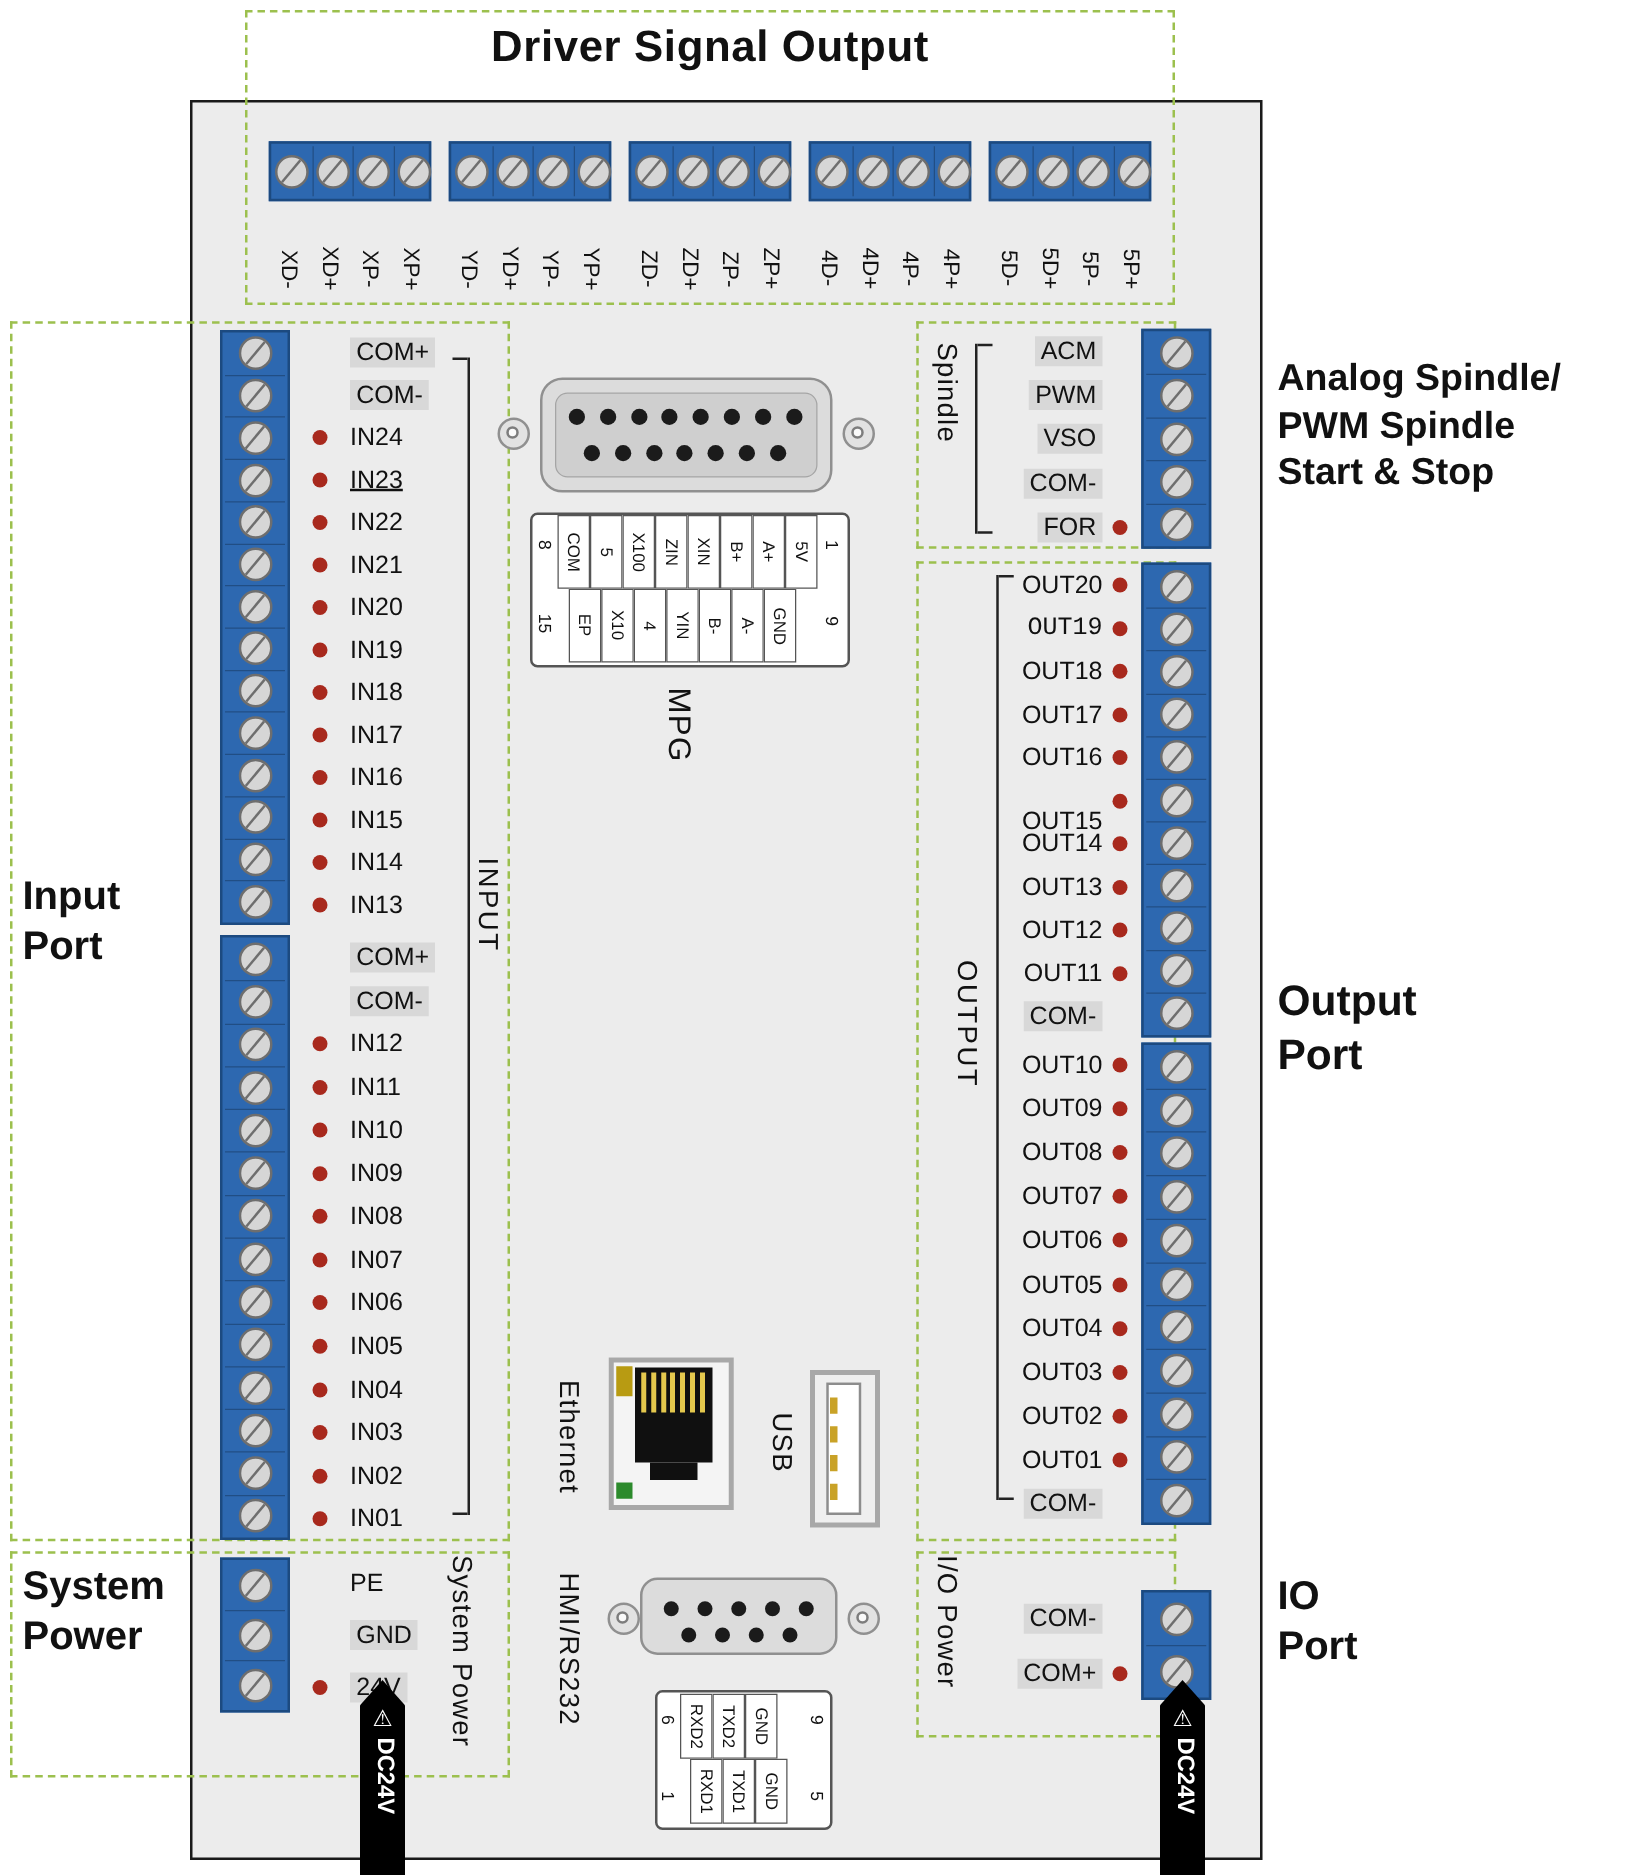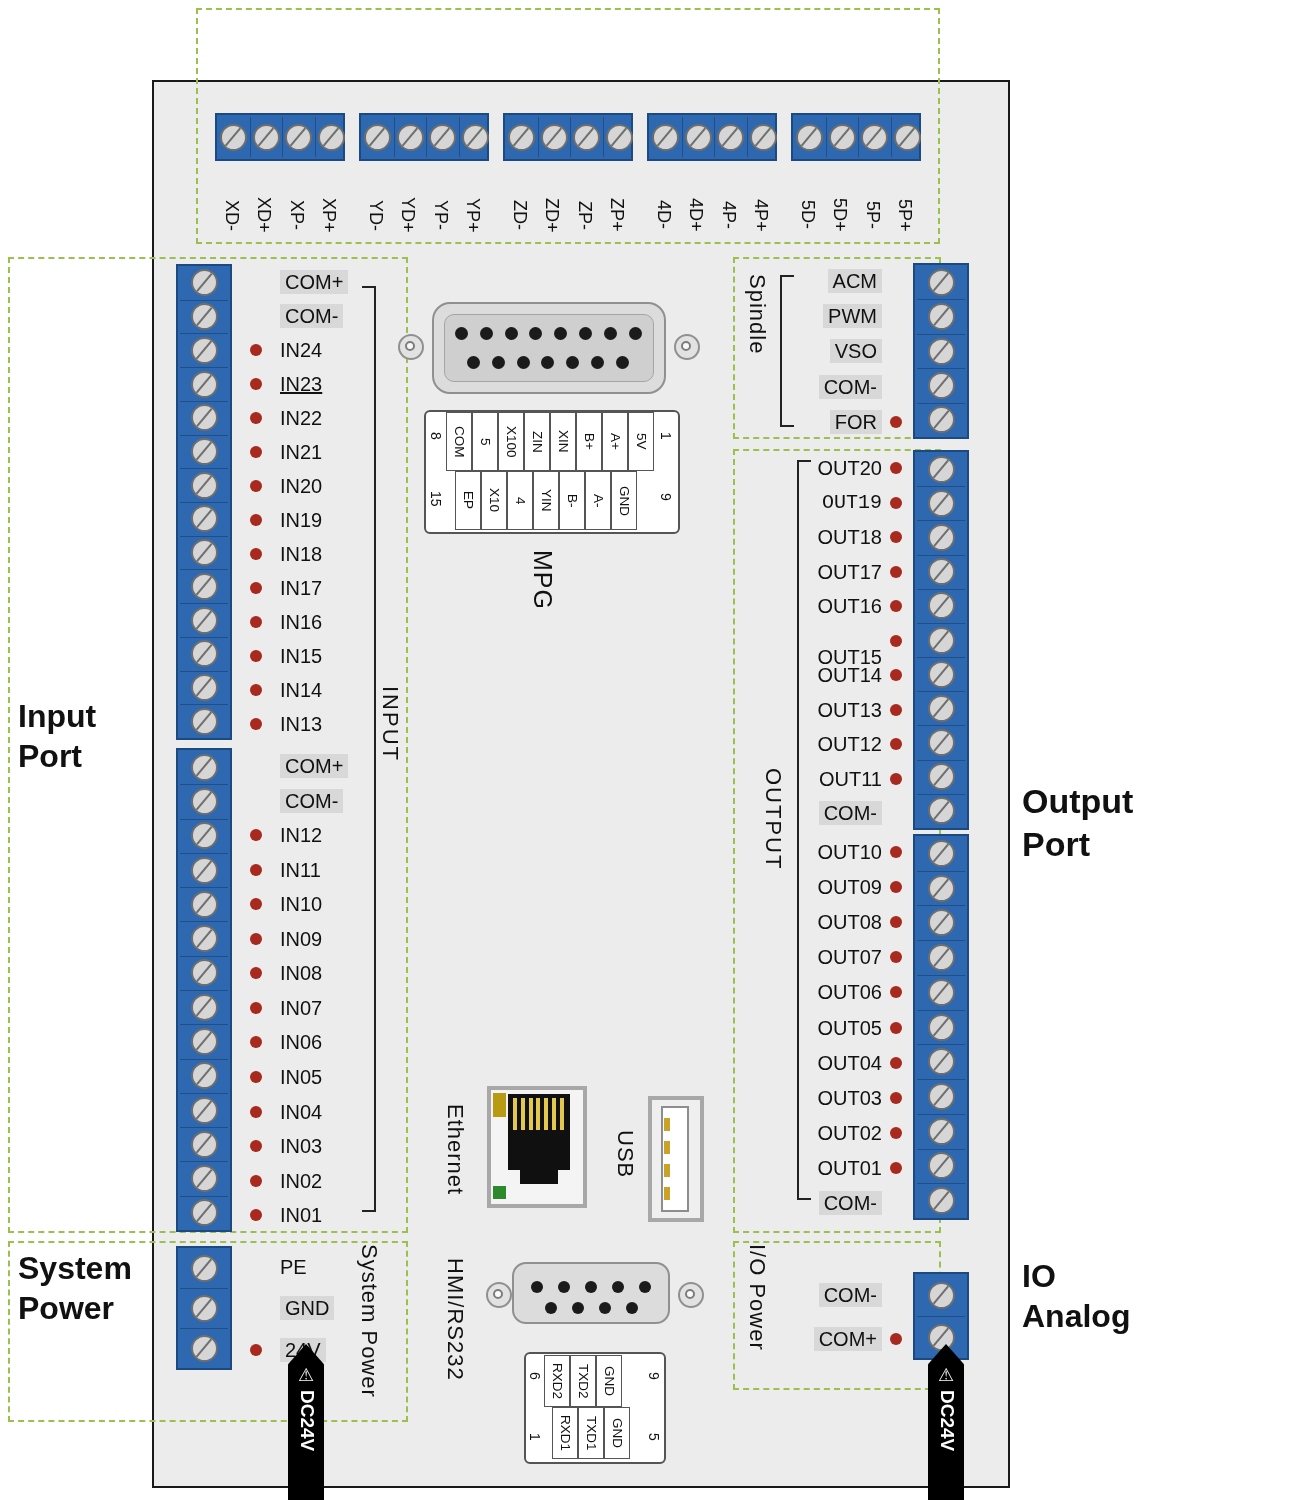--- a/index.html
+++ b/index.html
@@ -33,29 +33,33 @@
 <div id="stage">
   <div class="board"></div>
 
   <div class="dashed" style="left:196px;top:8px;width:744px;height:236px"></div>
   <div class="dashed" style="left:8px;top:257px;width:400px;height:976px"></div>
   <div class="dashed" style="left:8px;top:1241px;width:400px;height:181px"></div>
   <div class="dashed" style="left:733px;top:257px;width:208px;height:182px"></div>
   <div class="dashed" style="left:733px;top:449px;width:208px;height:784px"></div>
   <div class="dashed" style="left:733px;top:1241px;width:208px;height:149px"></div>
 
+  <div class="title" style="left:196px;top:18px;width:744px">Driver Signal Output</div>
 
   <div class="annot" style="left:18px;top:696px">Input
 Port</div>
   <div class="annot" style="left:18px;top:1248px">System
 Power</div>
   <div class="annot" style="left:1022px;top:780px;font-size:34px">Output
 Port</div>
   <div class="annot" style="left:1022px;top:1256px">IO
-Analog</div>
+Port</div>
+  <div class="annot" style="left:1022px;top:284px;font-size:30px">Analog Spindle/
+PWM Spindle
+Start &amp; Stop</div>
 
   <div class="vlabel" style="left:528px;top:550px;font-size:25px">MPG</div>
   <div class="vlabel" style="left:442px;top:1104px">Ethernet</div>
   <div class="vlabel" style="left:612px;top:1130px">USB</div>
   <div class="vlabel" style="left:442px;top:1258px">HMI/RS232</div>
   <div class="vlabel" style="left:356px;top:1244px">System Power</div>
   <div class="vlabel" style="left:744px;top:1244px">I/O Power</div>
   <div class="vlabel" style="left:377px;top:686px;letter-spacing:2px">INPUT</div>
   <div class="vlabel" style="left:760px;top:768px;letter-spacing:2px">OUTPUT</div>
   <div class="vlabel" style="left:744px;top:274px">Spindle</div>

